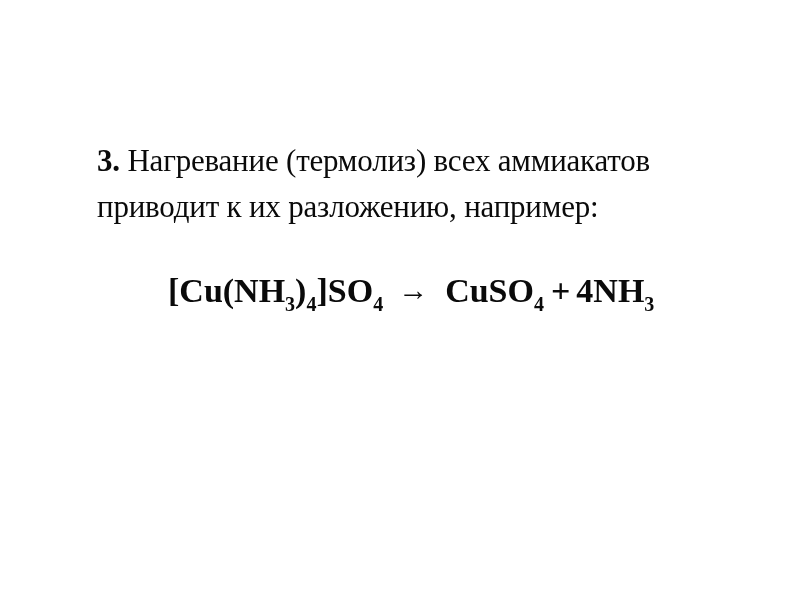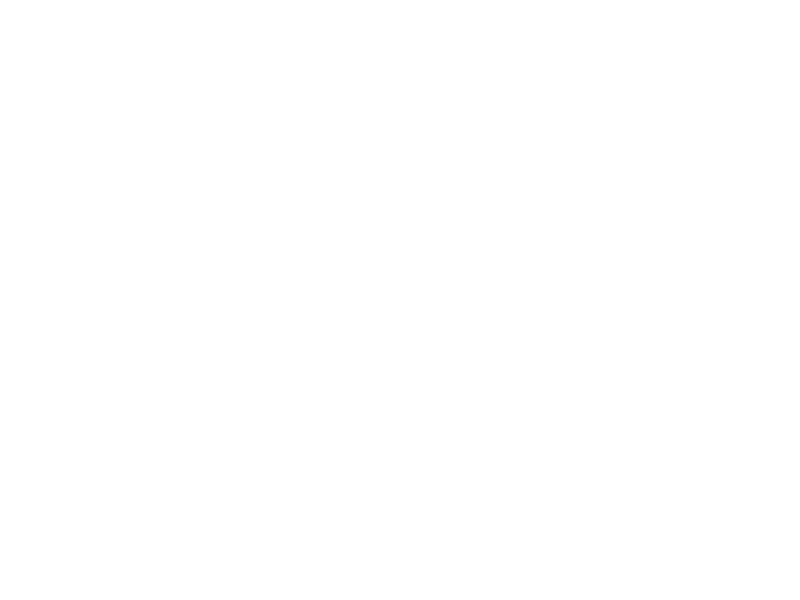--- a/index.html
+++ b/index.html
@@ -63,15 +63,22 @@
   }
   .equation .plus {
     margin: 0 6px 0 7px;
   }
 </style>
 </head>
 <body>
 
 <div class="slide">
 
+  <div class="statement">
+    <span class="line"><span class="num">3.</span><span> Нагревание (термолиз) всех аммиакатов</span></span>
+    <span class="line"><span>приводит к их разложению, например:</span></span>
+  </div>
 
+  <div class="equation">
+    <span><span>[Cu(NH</span><sub>3</sub><span>)</span><sub>4</sub><span>]SO</span><sub>4</sub></span><span class="arrow">→</span><span><span>CuSO</span><sub>4</sub><span class="plus">+</span><span>4NH</span><sub>3</sub></span>
+  </div>
 
 </div>
 
 </body></html>

